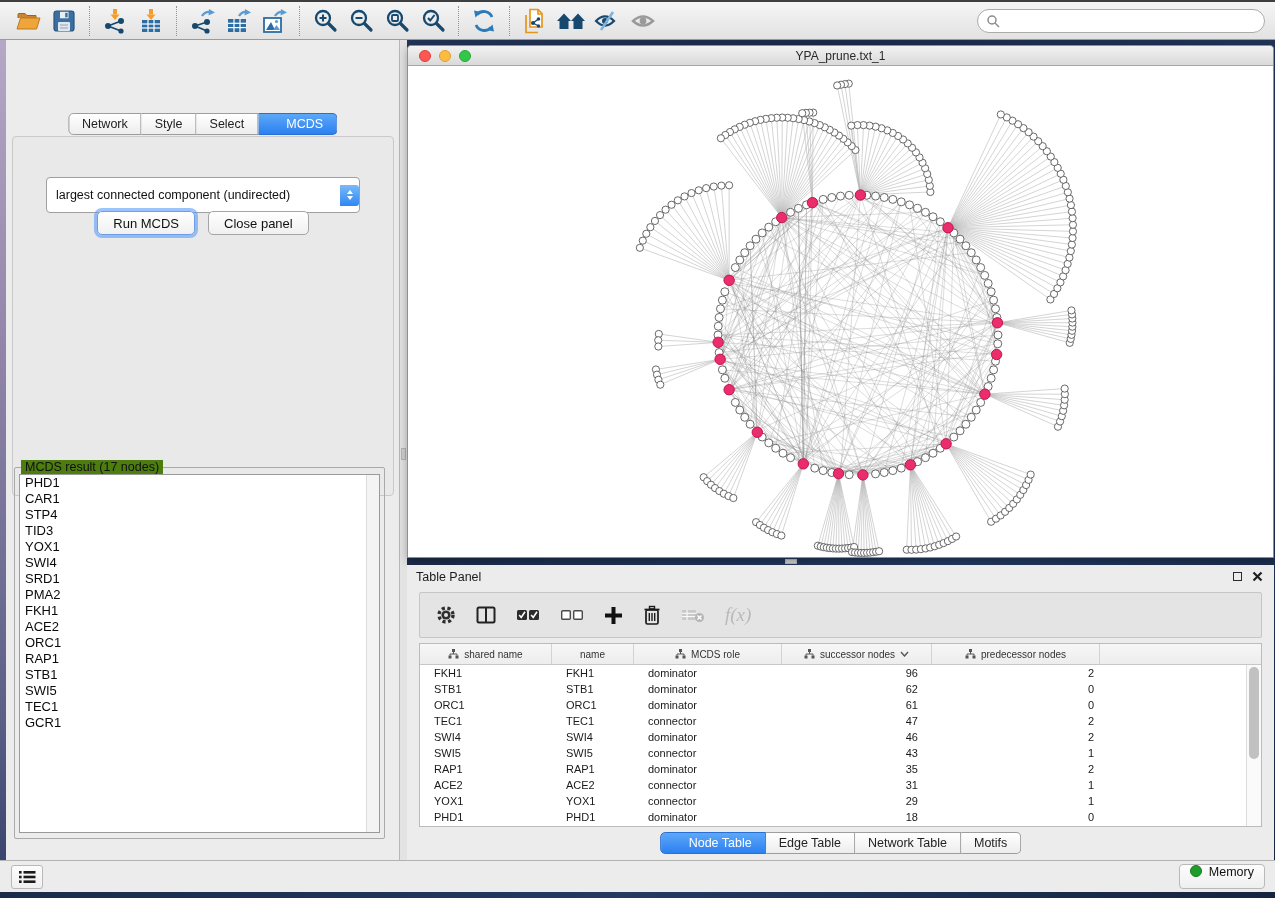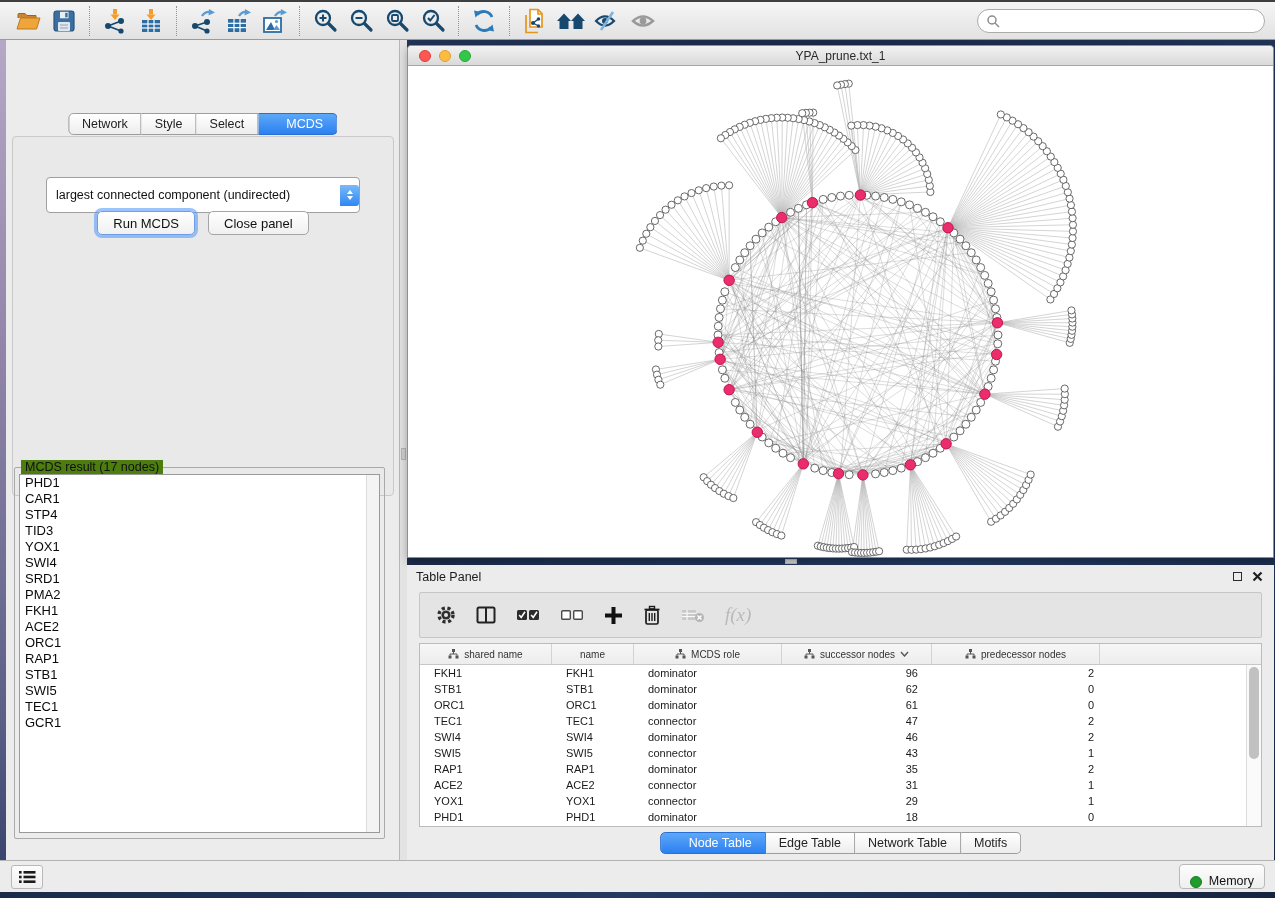--- a/index.html
+++ b/index.html
@@ -103,21 +103,21 @@
   #tp-tabs { left:50%; transform:translateX(-50%); top:267px; }
   #tp-tabs .seg { font-size:12.5px; }
   
   #statusbar { position:absolute; left:0; right:0; bottom:6px; height:32px; background:#ececec;
     border-top:1px solid #b3b3b3; }
   #list-btn { position:absolute; left:11px; top:4px; width:32px; height:24px;
     background:linear-gradient(#fdfdfd,#f0f0f0); border:1px solid #b9b9b9; border-radius:3px;
     display:flex; align-items:center; justify-content:center; }
   #memory-btn { position:absolute; right:10px; top:3px; height:25px; padding:0 10px;
     background:linear-gradient(#fdfdfd,#efefef); border:1px solid #b9b9b9; border-radius:4px;
-    display:flex; align-items:flex-end; gap:7px; font-size:12.5px; color:#111; }
+    display:flex; align-items:flex-start; gap:7px; font-size:12.5px; color:#111; }
   #memory-dot { width:12px; height:12px; border-radius:50%; background:#1f9d2c; border:1px solid #167a20; }
   svg { display:block; }
 </style>
 </head>
 <body>
 
 <div id="screen">
   <div id="desk-left"></div>
 
   <div id="topbar">

